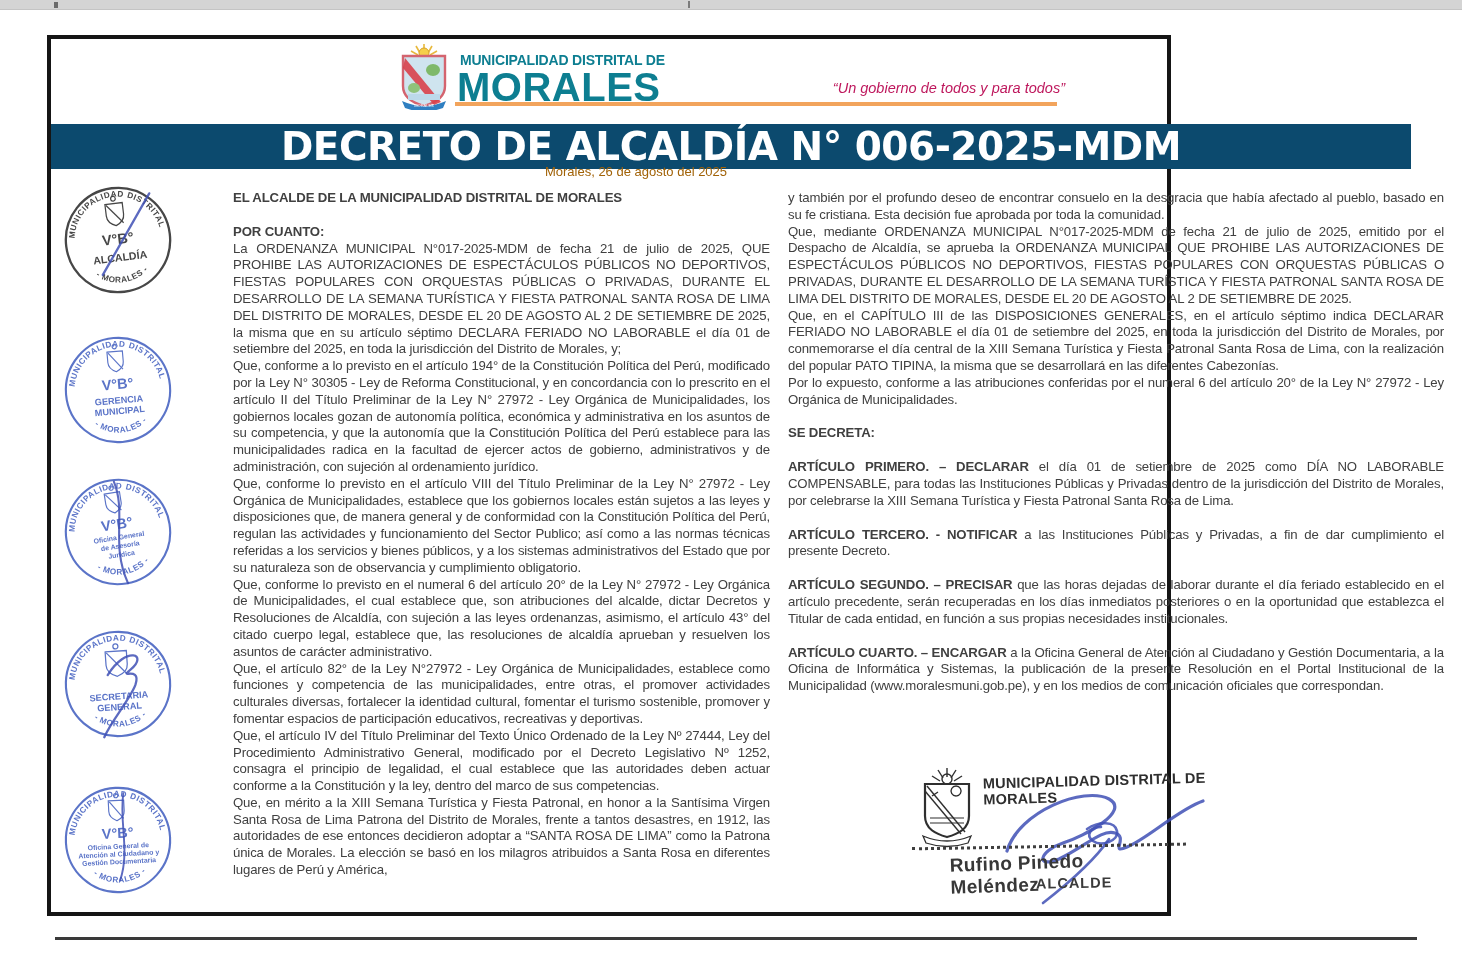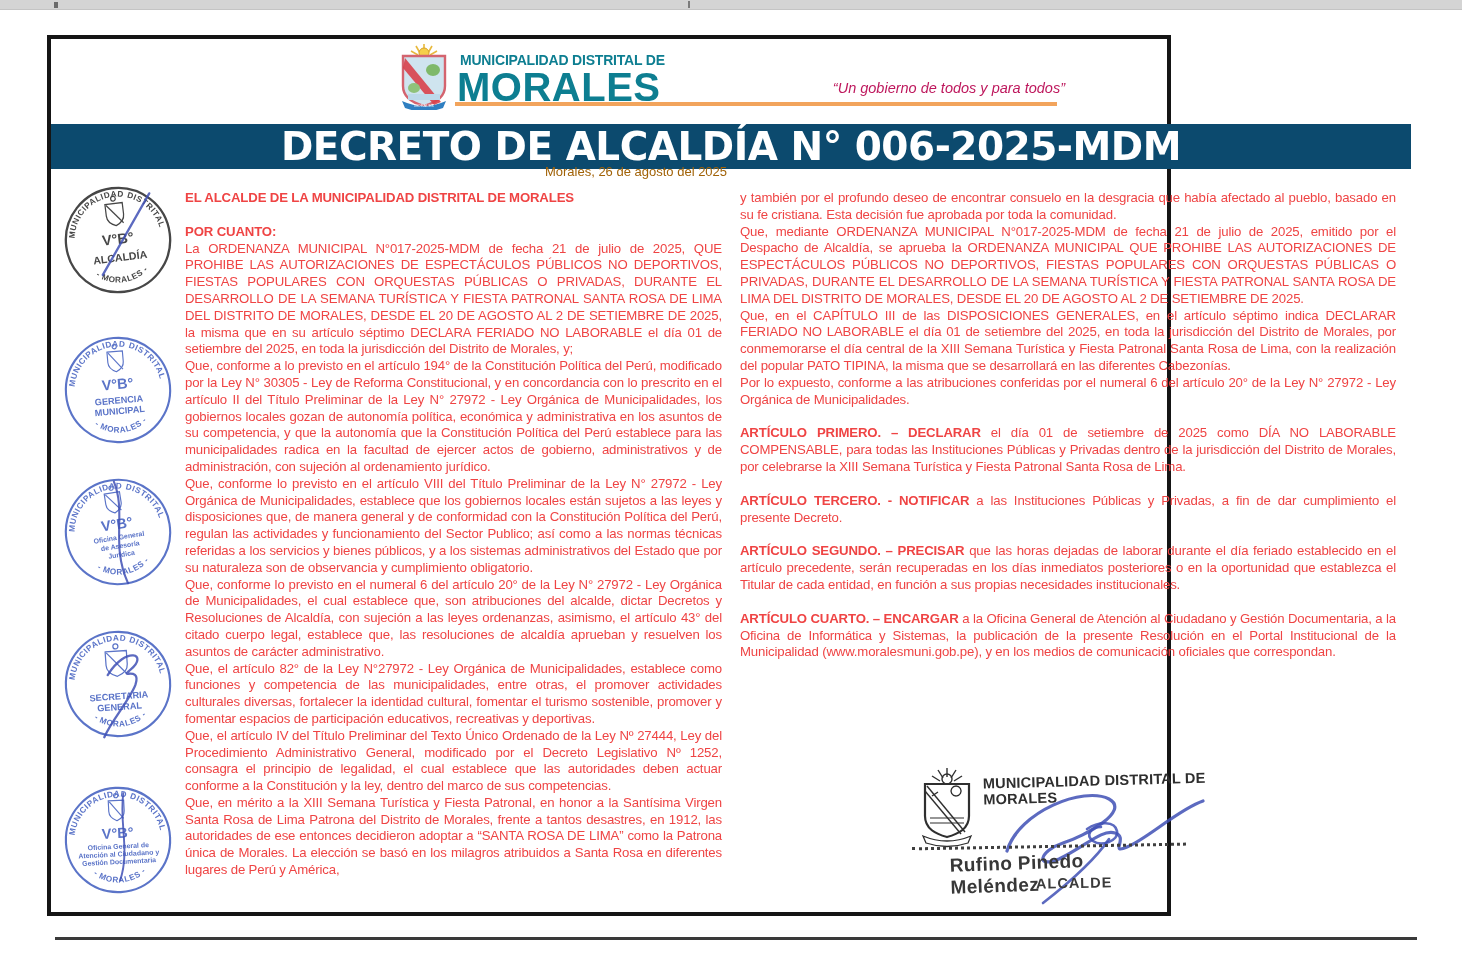--- a/index.html
+++ b/index.html
@@ -14,21 +14,21 @@
   
   .crest{position:absolute;left:347px;top:5px;width:52px;height:66px;}
   .org-line{position:absolute;left:409px;top:13px;font-size:14px;font-weight:700;letter-spacing:-0.2px;color:#0d7e91;}
   .org-name{position:absolute;left:406px;top:26px;font-size:40px;font-weight:700;letter-spacing:0.5px;color:#0d7e91;}
   .slogan{position:absolute;left:714px;top:41px;width:300px;text-align:right;font-size:14.5px;font-style:italic;color:#be185d;}
   .orange-line{position:absolute;left:404px;top:63px;width:602px;height:4px;background:#f2a45c;}
   .banner{position:absolute;left:0;top:76px;width:1360px;height:45px;background:#0c4a6e;display:flex;align-items:center;justify-content:center;margin-top:9px;}
   .banner-title{font-family:"DejaVu Sans","Liberation Sans",sans-serif;font-size:39px;font-weight:700;color:#ffffff;letter-spacing:-0.5px;white-space:nowrap;}
   .dateline{position:absolute;left:450px;top:125px;width:270px;text-align:center;font-size:13px;color:#a16207;}
   
-  .col{position:absolute;top:151px;font-size:13.2px;line-height:16.8px;letter-spacing:-0.15px;text-align:justify;color:#ef4444;}
+  .col{position:absolute;top:151px;font-size:13.2px;line-height:16.8px;letter-spacing:-0.15px;text-align:justify;color:#404040;margin-left:48px;}
   .col-left{left:134px;width:537px;}
   .col-right{left:689px;width:656px;}
   .col p{margin:0;}
   .b{font-weight:700;}
   .mt{margin-top:17px !important;}
   
   .stamp{position:absolute;left:11px;width:112px;height:112px;}
   .stamp svg{width:112px;height:112px;}
   .stamp-black{color:#474747;}
   .stamp-blue{color:#5b74c8;}
@@ -103,20 +103,21 @@
       <p>Que, el artículo 82° de la Ley N°27972 - Ley Orgánica de Municipalidades, establece como funciones y competencia de las municipalidades, entre otras, el promover actividades culturales diversas, fortalecer la identidad cultural, fomentar el turismo sostenible, promover y fomentar espacios de participación educativos, recreativas y deportivas.</p>
       <p>Que, el artículo IV del Título Preliminar del Texto Único Ordenado de la Ley Nº 27444, Ley del Procedimiento Administrativo General, modificado por el Decreto Legislativo Nº 1252, consagra el principio de legalidad, el cual establece que las autoridades deben actuar conforme a la Constitución y la ley, dentro del marco de sus competencias.</p>
       <p>Que, en mérito a la XIII Semana Turística y Fiesta Patronal, en honor a la Santísima Virgen Santa Rosa de Lima Patrona del Distrito de Morales, frente a tantos desastres, en 1912, las autoridades de ese entonces decidieron adoptar a “SANTA ROSA DE LIMA” como la Patrona única de Morales. La elección se basó en los milagros atribuidos a Santa Rosa en diferentes lugares de Perú y América,</p>
     </div>
 
     <div class="col col-right">
       <p>y también por el profundo deseo de encontrar consuelo en la desgracia que había afectado al pueblo, basado en su fe cristiana. Esta decisión fue aprobada por toda la comunidad.</p>
       <p>Que, mediante ORDENANZA MUNICIPAL N°017-2025-MDM de fecha 21 de julio de 2025, emitido por el Despacho de Alcaldía, se aprueba la ORDENANZA MUNICIPAL QUE PROHIBE LAS AUTORIZACIONES DE ESPECTÁCULOS PÚBLICOS NO DEPORTIVOS, FIESTAS POPULARES CON ORQUESTAS PÚBLICAS O PRIVADAS, DURANTE EL DESARROLLO DE LA SEMANA TURÍSTICA Y FIESTA PATRONAL SANTA ROSA DE LIMA DEL DISTRITO DE MORALES, DESDE EL 20 DE AGOSTO AL 2 DE SETIEMBRE DE 2025.</p>
       <p>Que, en el CAPÍTULO III de las DISPOSICIONES GENERALES, en el artículo séptimo indica DECLARAR FERIADO NO LABORABLE el día 01 de setiembre del 2025, en toda la jurisdicción del Distrito de Morales, por conmemorarse el día central de la XIII Semana Turística y Fiesta Patronal Santa Rosa de Lima, con la realización del popular PATO TIPINA, la misma que se desarrollará en las diferentes Cabezonías.</p>
       <p>Por lo expuesto, conforme a las atribuciones conferidas por el numeral 6 del artículo 20° de la Ley N° 27972 - Ley Orgánica de Municipalidades.</p>
+      <p class="b mt">SE DECRETA:</p>
       <p class="mt"><span class="b">ARTÍCULO PRIMERO. – DECLARAR</span><span> el día 01 de setiembre de 2025 como DÍA NO LABORABLE COMPENSABLE, para todas las Instituciones Públicas y Privadas dentro de la jurisdicción del Distrito de Morales, por celebrarse la XIII Semana Turística y Fiesta Patronal Santa Rosa de Lima.</span></p>
       <p class="mt"><span class="b">ARTÍCULO TERCERO. - NOTIFICAR</span><span> a las Instituciones Públicas y Privadas, a fin de dar cumplimiento el presente Decreto.</span></p>
       <p class="mt"><span class="b">ARTÍCULO SEGUNDO. – PRECISAR</span><span> que las horas dejadas de laborar durante el día feriado establecido en el artículo precedente, serán recuperadas en los días inmediatos posteriores o en la oportunidad que establezca el Titular de cada entidad, en función a sus propias necesidades institucionales.</span></p>
       <p class="mt"><span class="b">ARTÍCULO CUARTO. – ENCARGAR</span><span> a la Oficina General de Atención al Ciudadano y Gestión Documentaria, a la Oficina de Informática y Sistemas, la publicación de la presente Resolución en el Portal Institucional de la Municipalidad (www.moralesmuni.gob.pe), y en los medios de comunicación oficiales que correspondan.</span></p>
     </div>
 
     <div class="stamp s1 stamp-black">
       <svg viewBox="0 0 116 116">
         <defs>
             <path id="a1t" d="M 13 58 A 45 45 0 0 1 103 58"></path>

